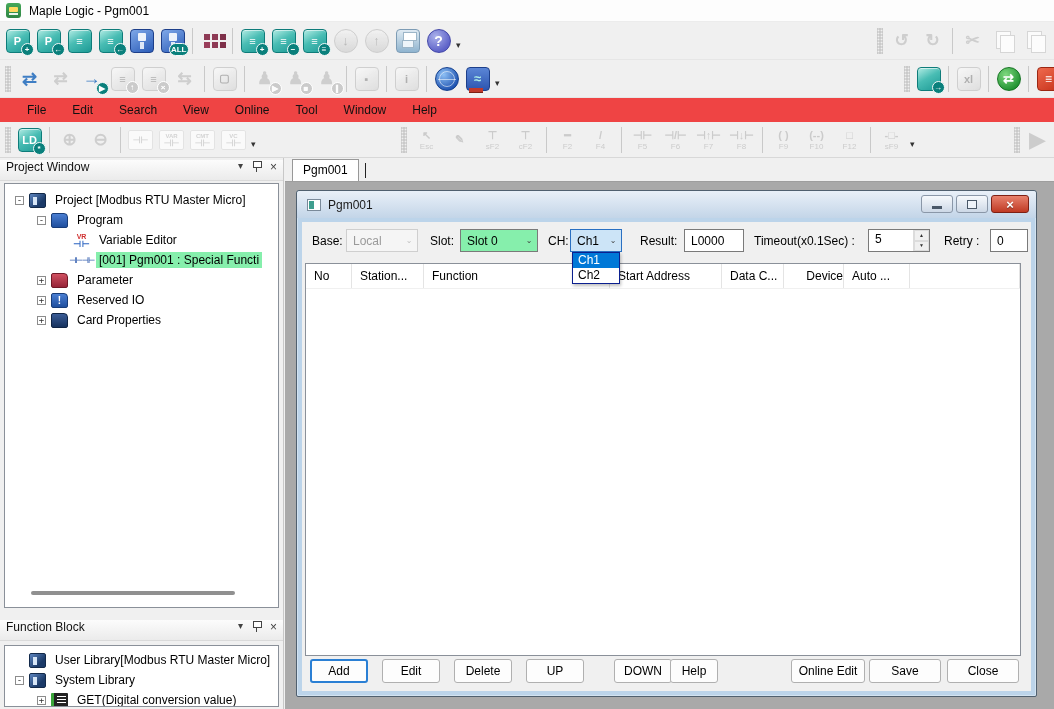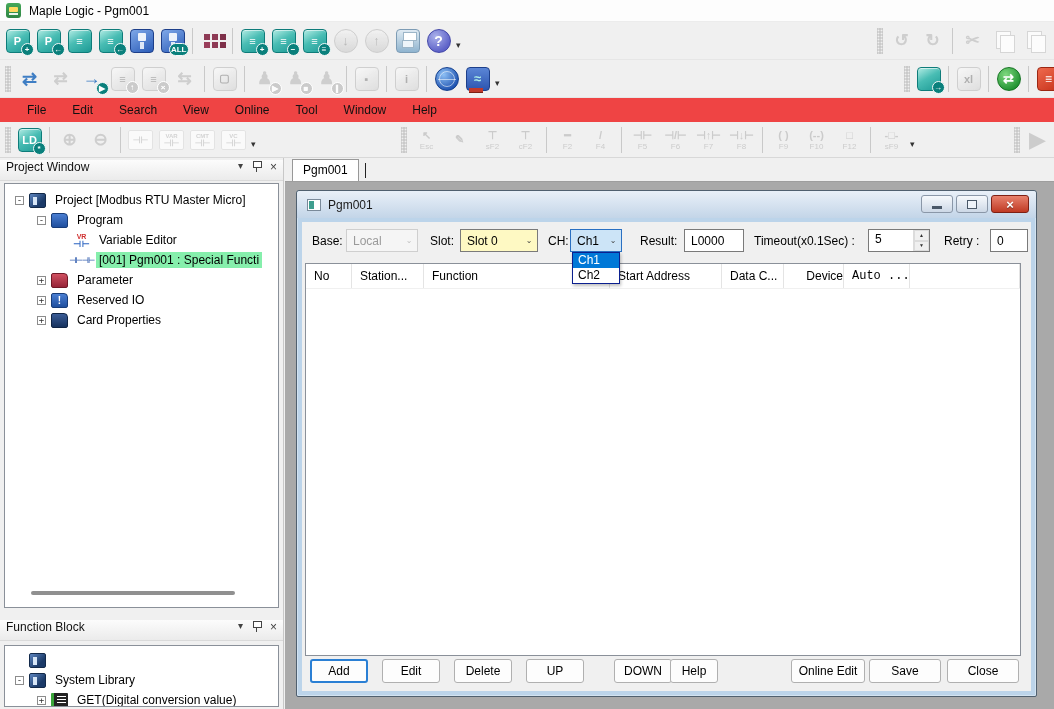--- a/index.html
+++ b/index.html
@@ -104,21 +104,21 @@
   #cw-icon::before{content:"";position:absolute;left:1px;top:1px;width:5px;height:8px;background:#3f9e8f;}
   #cw-title .ct{color:#1a1a1a;}
   #cw-btns{position:absolute;right:7px;top:4px;display:flex;gap:3px;}
   .wb{width:32px;height:18px;border:1px solid #8a97a8;border-radius:3px;background:linear-gradient(#f6f9fc,#cdd8e6);display:flex;align-items:center;justify-content:center;}
   .wb-min::before{content:"";width:10px;height:3px;background:#4a5868;margin-top:6px;}
   .wb-restore::before{content:"";width:8px;height:7px;border:1px solid #4a5868;background:#eef3f9;}
   .wb-close{width:38px;background:linear-gradient(#e8826d,#c03a24);border-color:#7e2014;color:#fff;font-weight:bold;font-size:13px;text-shadow:0 1px 1px rgba(0,0,0,.4);}
 
   #cw-client{position:absolute;left:5px;right:5px;top:31px;bottom:5px;background:#f0f0f0;}
   .ctl-label{position:absolute;top:9px;height:22px;line-height:20px;color:#000;}
-  .combo{position:absolute;top:7px;height:23px;border:1px solid #7a7a7a;background:#fef9c3;display:flex;align-items:center;padding-left:6px;}
+  .combo{position:absolute;top:7px;height:23px;border:1px solid #7a7a7a;background:#86efac;display:flex;align-items:center;padding-left:6px;}
   .combo .cv{flex:1;}
   .combo .ca{width:16px;text-align:center;font-size:8px;color:#444;}
   .combo.disabled{background:#f5f5f5;border-color:#cfcfcf;color:#9a9a9a;}
   .combo.disabled .ca{color:#c0c0c0;}
   .combo.open{background:#cce4f7;border-color:#2a70c2;}
   .tinput{position:absolute;top:7px;height:23px;border:1px solid #7a7a7a;background:#fff;padding:0 6px;font:12px "Liberation Sans",sans-serif;}
   #spinner{position:absolute;top:7px;height:23px;border:1px solid #7a7a7a;background:#fff;display:flex;}
   #spin-val{flex:1;padding:2px 0 0 6px;}
   #spin-btns{width:16px;display:flex;flex-direction:column;border-left:1px solid #dcdcdc;}
   .spin-b{flex:1;background:#f0f0f0;border:1px solid #dcdcdc;font-size:5px;line-height:5px;text-align:center;color:#333;padding:0;}
@@ -534,20 +534,21 @@
     <span class="ph-ico">▾</span>
     <span class="pin"></span>
     <span class="ph-ico" style="font-size:12px;">×</span>
   </div>
   <div class="tree-box" id="fb-tree" style="top:487px;height:62px;">
     <div style="height:4px;"></div>
     <div id="fb-items">
         <div class="tree-item" style="padding-left: 10px;">
           <div class="exp-spacer"></div>
           <div class="t-ico i-chip"></div>
+          <span class="t-label">User Library[Modbus RTU Master Micro]</span>
         </div>
         <div class="tree-item" style="padding-left: 10px;">
           <div class="expander">-</div>
           <div class="t-ico i-chip"></div>
           <span class="t-label">System Library</span>
         </div>
         <div class="tree-item" style="padding-left: 32px;">
           <div class="expander">+</div>
           <div class="t-ico i-book"></div>
           <span class="t-label">GET(Digital conversion value)</span>
@@ -610,21 +611,21 @@
       <input class="tinput" style="left: 688px; width: 38px;" value="0">
 
       <div id="grid" style="left:3px;top:41px;width:716px;height:393px;">
         <div id="grid-hdr">
             <div class="gh-cell" style="width: 46px;">No</div>
             <div class="gh-cell" style="width: 72px;">Station...</div>
             <div class="gh-cell" style="width: 186px;">Function</div>
             <div class="gh-cell" style="width: 112px;">Start Address</div>
             <div class="gh-cell" style="width: 62px;">Data C...</div>
             <div class="gh-cell" style="width: 60px; text-align: right;">Device</div>
-            <div class="gh-cell" style="width: 66px; font-family: Liberation Mono, monospace;">Auto ...</div>
+            <div class="gh-cell" style="width: 66px;">Auto ...</div>
             <div class="gh-cell" style="width: 110px;"></div>
           </div>
       </div>
 
       <div id="pbtns">
           <button class="pbtn focused" style="left: 8px; width: 58px;">Add</button>
           <button class="pbtn" style="left: 80px; width: 58px;">Edit</button>
           <button class="pbtn" style="left: 152px; width: 58px;">Delete</button>
           <button class="pbtn" style="left: 224px; width: 58px;">UP</button>
           <button class="pbtn" style="left: 296px; width: 58px; margin-left: 16px;">DOWN</button>

